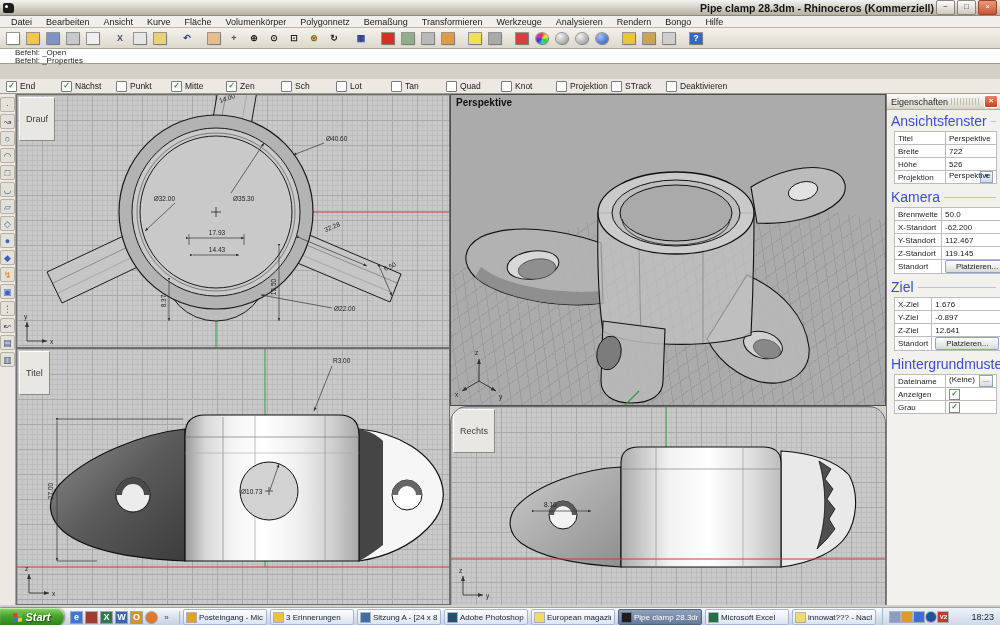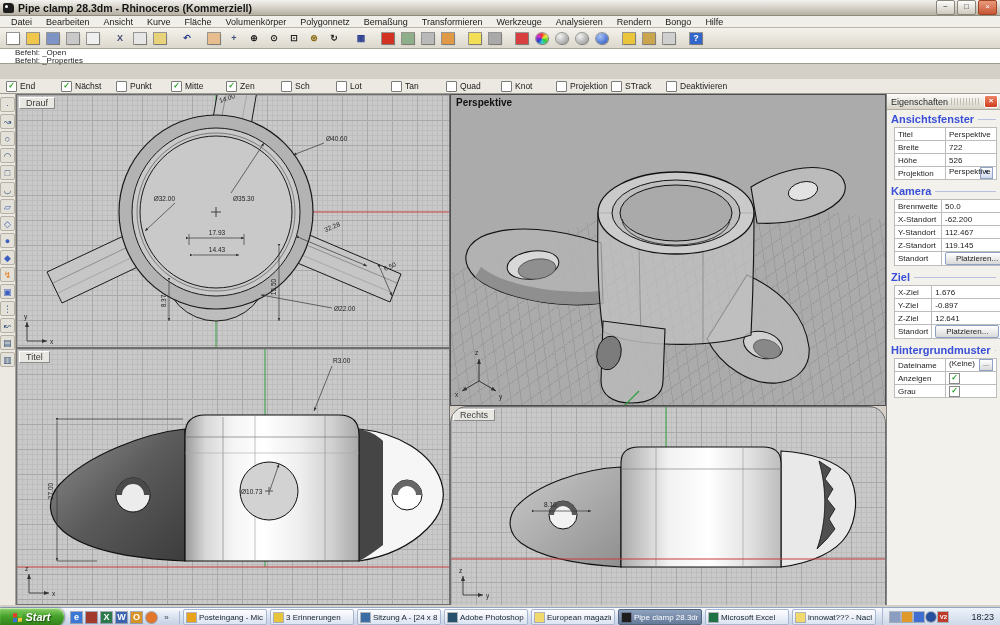--- a/index.html
+++ b/index.html
@@ -4,21 +4,21 @@
 <style>
   html,body{margin:0;padding:0;background:#555;}
   #screen{position:relative;width:1000px;height:625px;overflow:hidden;
     font-family:"Liberation Sans",sans-serif;background:#d4d0c8;cursor:default;}
   
   #titlebar{position:absolute;left:0;top:0;width:1000px;height:16px;
     background:linear-gradient(180deg,#f4f3f1,#d9d5cc 45%,#b9b3a6 95%);
     display:flex;align-items:center;padding:0 3px;box-sizing:border-box;border-bottom:1px solid #8f8a7e;}
   #app-icon{width:11px;height:10px;background:#1d1d1d;border-radius:2px 4px 2px 2px;margin-right:4px;position:relative;}
   #app-icon::after{content:"";position:absolute;left:2px;top:2px;width:3px;height:3px;background:#fff;border-radius:50%;}
-  #title-text{font-size:10.5px;font-weight:bold;color:#141414;flex:1;white-space:nowrap;}
+  #title-text{font-size:10.5px;font-weight:bold;color:#141414;flex:1;white-space:nowrap;text-align:right;}
   .winbtn{width:17px;height:13px;margin-left:2px;border:1px solid #8a857a;border-radius:2px;
     background:linear-gradient(180deg,#fcfcfa,#cfcabe);font-size:8px;line-height:11px;text-align:center;color:#333;}
   .winbtn.close{background:linear-gradient(180deg,#e89a7a,#c85636);color:#fff;border-color:#9e4224;}
   
   #menubar{position:absolute;left:0;top:16px;width:1000px;height:12px;background:#f1efe9;
     border-bottom:1px solid #b9b5aa;display:flex;align-items:center;padding-left:4px;box-sizing:border-box;}
   .menu-item{font-size:9px;color:#1a1a1a;padding:0 7px;}
   
   #toolbar{position:absolute;left:0;top:28px;width:1000px;height:21px;background:linear-gradient(180deg,#f4f2ec,#dcd8cd);
     border-bottom:1px solid #a8a49a;display:flex;align-items:center;padding-left:3px;box-sizing:border-box;}
@@ -56,39 +56,39 @@
   .vp{position:absolute;box-sizing:border-box;border:1px solid #6e6e6e;overflow:hidden;
     background-color:#c9c9c9;
     background-image:linear-gradient(#a9a9a9 1px,transparent 1px),linear-gradient(90deg,#a9a9a9 1px,transparent 1px),
       linear-gradient(#bdbdbd 1px,transparent 1px),linear-gradient(90deg,#bdbdbd 1px,transparent 1px);
     background-size:25px 25px,25px 25px,5px 5px,5px 5px;}
   #vp-top{left:16px;top:0;width:434px;height:254px;}
   #vp-front{left:16px;top:254px;width:434px;height:257px;}
   #vp-persp{left:450px;top:0;width:436px;height:312px;background:#ababab;background-image:none;border-color:#4d4d4d;}
   #vp-right{left:450px;top:312px;width:436px;height:232px;border-radius:17px;}
   .vp svg{position:absolute;left:0;top:0;pointer-events:none;}
-  .vp-tab{position:absolute;left:2px;top:2px;padding:0 6px;font-size:9px;color:#3c3c3c;background:#e9e7e2;
+  .vp-tab{position:absolute;left:2px;top:2px;padding:16px 6px;font-size:9px;color:#3c3c3c;background:#e9e7e2;
     border:1px solid;border-color:#fff #8a8a8a #8a8a8a #fff;}
   .vp-label-bold{position:absolute;left:5px;top:2px;font-size:10px;font-weight:bold;color:#111;}
   .persp-grid{position:absolute;left:0;top:95px;width:436px;height:217px;opacity:.5;
     clip-path:polygon(0 38%,52% 0,100% 14%,100% 100%,0 100%);
     background-image:repeating-linear-gradient(82deg,#8f8f8f 0 1px,transparent 1px 10px),
       repeating-linear-gradient(145deg,#8f8f8f 0 1px,transparent 1px 12px);}
   .dim{font-size:6.5px;fill:#222;}
   .dimline{stroke:#333;stroke-width:.7;fill:none;}
   
   #panel{position:absolute;left:886px;top:0;width:114px;height:511px;background:#f2f1ec;border-left:1px solid #808080;box-sizing:border-box;}
   #panel-header{height:15px;background:linear-gradient(180deg,#fdfcfa,#d7d3c7);border-bottom:1px solid #b1ada1;
     display:flex;align-items:center;padding:0 2px 0 4px;}
   #panel-title{font-size:9px;color:#2b2b2b;margin-right:3px;white-space:nowrap;}
   #panel-grip{flex:1;height:7px;background:repeating-linear-gradient(90deg,#c2beb2 0 1px,transparent 1px 3px);}
   #panel-close{width:12px;height:11px;background:linear-gradient(180deg,#ef8366,#cf3e1e);border:1px solid #fff;
     border-radius:2px;color:#fff;font-size:8px;line-height:10px;text-align:center;font-weight:bold;margin-left:3px;}
   .sec-h{display:flex;align-items:center;padding:3px 4px 1px 4px;}
-  .sec-h span{font-size:11px;font-weight:bold;color:#3a4fd7;white-space:nowrap;}
+  .sec-h span{font-size:14px;font-weight:normal;color:#3a4fd7;white-space:nowrap;}
   .sec-h .rule{flex:1;height:1px;background:#b9c0e2;margin-left:4px;}
   .ptab{border-collapse:collapse;margin:1px 4px 2px 7px;width:103px;}
   .ptab td{border:1px solid #bcbcbc;background:#fff;font-size:8px;color:#222;height:12px;padding:0 3px;white-space:nowrap;}
   .ptab td.pl{width:44px;}
   .dd{float:right;width:11px;height:10px;background:linear-gradient(180deg,#fff,#cfd8ee);border:1px solid #8ea2c8;
     font-size:6px;line-height:9px;text-align:center;color:#33507c;}
   .pbtn{display:inline-block;width:62px;background:linear-gradient(180deg,#fff,#d9d9d9);border:1px solid #8ea2c8;border-radius:2px;
     font-size:8px;text-align:center;color:#222;padding:0;height:11px;line-height:11px;}
   .pcheck{display:inline-block;width:9px;height:9px;background:#fff;border:1px solid #888;font-size:8px;line-height:8px;
     color:#1e9e1e;font-weight:bold;text-align:center;}

